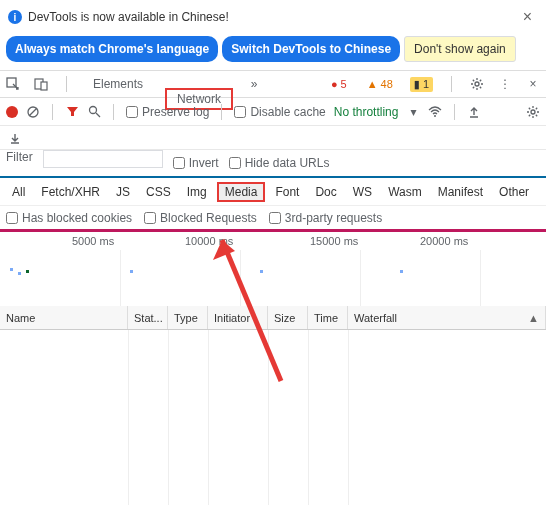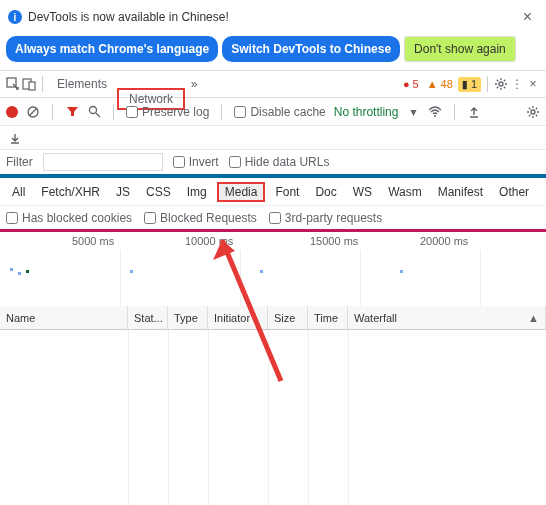--- a/index.html
+++ b/index.html
@@ -4,43 +4,43 @@
 <style>
 * { margin: 0; padding: 0; box-sizing: border-box; font-family: Arial, "Segoe UI", sans-serif; }
 body { width: 546px; height: 505px; background: #fff; overflow: hidden; font-size: 12px; color: #333; position: relative; }
 
 .banner { display: flex; align-items: center; padding: 6px 8px; gap: 6px; }
 .banner-icon { width: 14px; height: 14px; border-radius: 50%; background: #1a73e8; color: #fff; display: flex; align-items: center; justify-content: center; font-size: 10px; font-weight: bold; }
 .banner-close { margin-left: auto; font-size: 16px; color: #666; cursor: pointer; padding: 2px 6px; }
 
 .banner-buttons { display: flex; gap: 4px; padding: 2px 6px 8px; }
 .btn-blue { background: #1a73e8; color: #fff; border: none; padding: 5px 9px; border-radius: 10px; font-size: 12px; font-weight: bold; cursor: pointer; }
-.btn-gray { background: #bef264; color: #333; border: 1px solid #dadce0; padding: 5px 9px; border-radius: 3px; font-size: 12px; cursor: pointer; }
-
-.tabs-row { display: flex; align-items: center; border-top: 1px solid #ddd; border-bottom: 1px solid #ddd; height: 28px; padding: 0 6px; gap: 2px; }
+.btn-gray { background: #fef9c3; color: #333; border: 1px solid #dadce0; padding: 5px 9px; border-radius: 3px; font-size: 12px; cursor: pointer; }
+
+.tabs-row { display: flex; align-items: center; border-top: 1px solid #ddd; border-bottom: 1px solid #ddd; height: 28px; padding: 0 6px; gap: 14px; }
 .tab-btn { padding: 4px 8px; color: #5f6368; cursor: pointer; }
 .tab-btn.hl { border: 2px solid #e53935; padding: 2px 10px; margin-top: 29px; }
 .icon-sq { width: 14px; height: 14px; display: inline-flex; align-items: center; justify-content: center; color: #5f6368; cursor: pointer; }
 .spacer { flex: 1; }
 .badge { display: inline-flex; align-items: center; gap: 3px; font-size: 11px; padding: 1px 3px; }
 .badge-red { color: #d93025; }
 .badge-yel { color: #e37400; }
 .badge-msg { background: #fdd663; color: #333; padding: 1px 4px; border-radius: 2px; }
 .divider { width: 1px; height: 16px; background: #ccc; margin: 0 4px; }
 
 .toolbar2 { display: flex; align-items: center; height: 28px; padding: 0 6px; gap: 8px; border-bottom: 1px solid #e8e8e8; }
 .rec-dot { width: 12px; height: 12px; border-radius: 50%; background: #d93025; }
 .funnel-red { color: #d93025; }
 .chk { display: inline-flex; align-items: center; gap: 4px; color: #5f6368; }
 .chk input { width: 12px; height: 12px; }
 .throttle { color: #15803d; }
 
 .dl-row { height: 24px; padding: 2px 8px; border-bottom: 1px solid #e8e8e8; display: flex; align-items: center; }
 
-.filter-row { display: flex; align-items: center; height: 28px; padding: 0 6px; gap: 10px; border-bottom: 4px solid #0369a1; }
+.filter-row { display: flex; height: 28px; padding: 0 6px; gap: 10px; border-bottom: 2px solid #0369a1; }
 .filter-label { color: #5f6368; }
 .filter-input { border: 1px solid #dadce0; width: 120px; height: 18px; padding: 1px 3px; }
 
 .types-row { display: flex; align-items: center; height: 28px; padding: 0 6px; gap: 4px; border-bottom: 1px solid #eee; flex-wrap: nowrap; }
 .type-item { padding: 3px 6px; color: #333; cursor: pointer; }
 .type-item.hl { border: 2px solid #e53935; background: #eeeeee; padding: 1px 6px; }
 
 .extra-row { display: flex; align-items: center; height: 26px; padding: 0 6px; gap: 12px; border-bottom: 3px solid #be185d; }
 
 .timeline { position: relative; height: 74px; border-bottom: 1px solid #ccc; }

